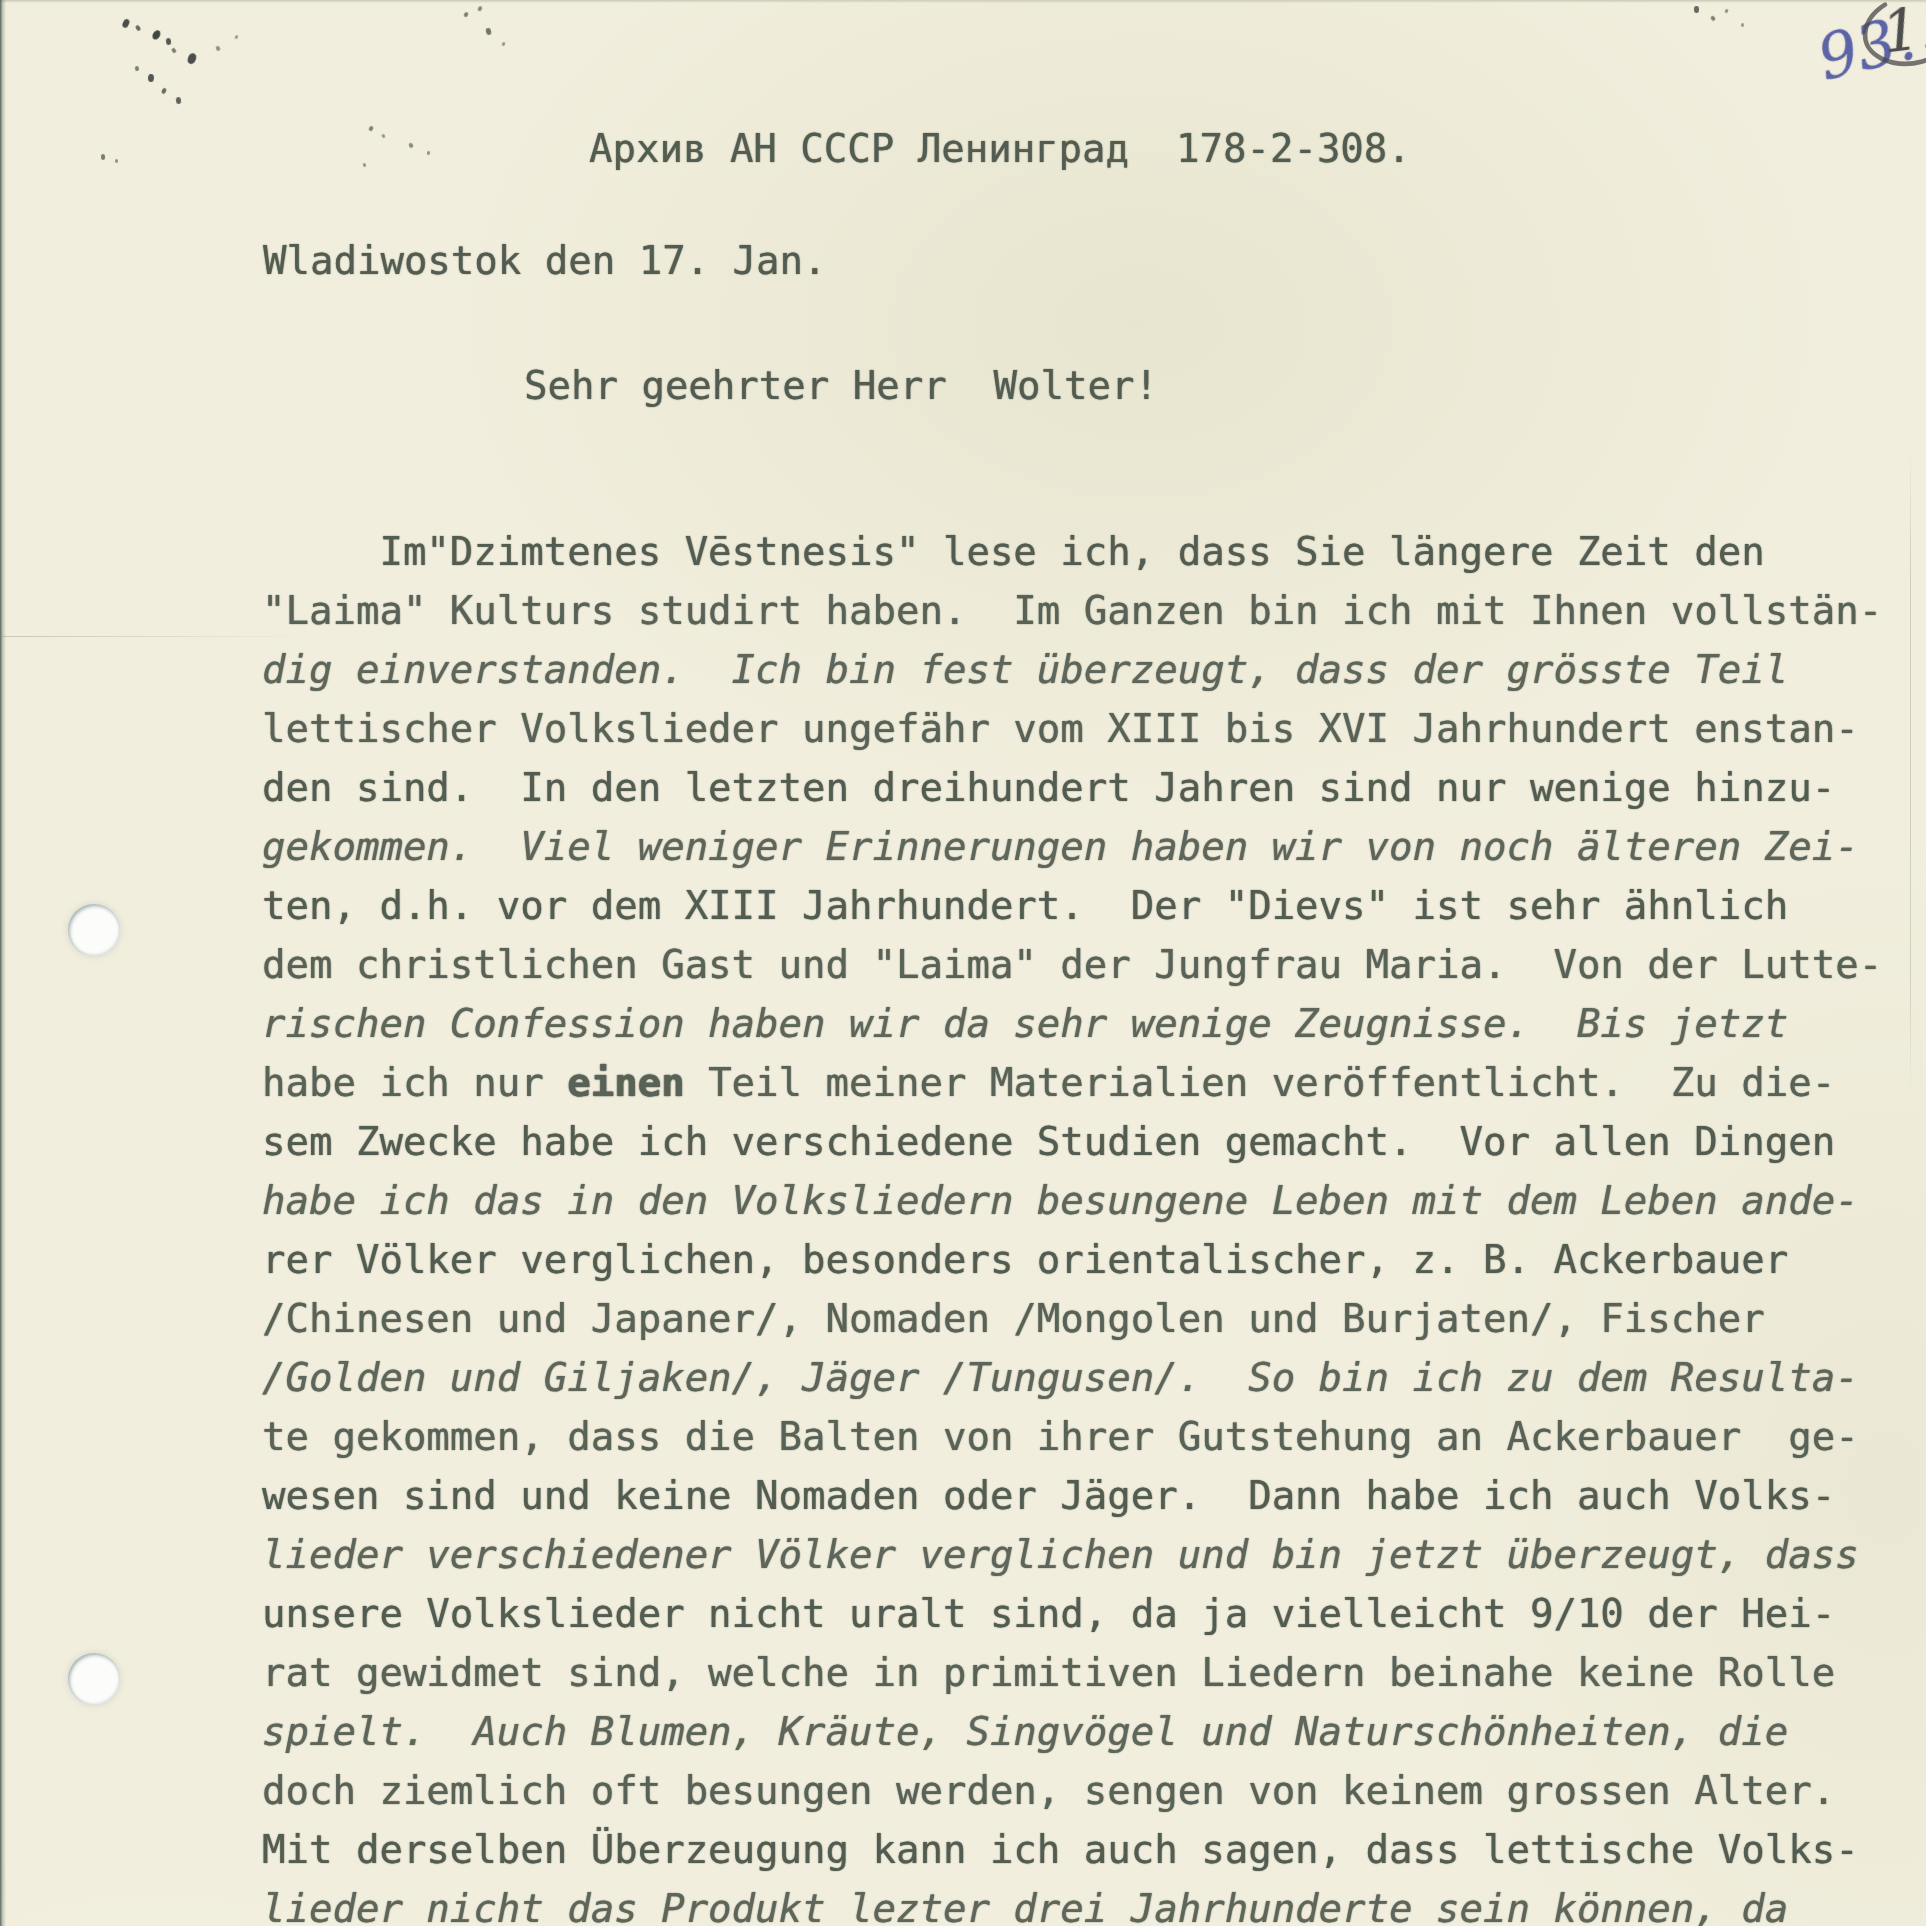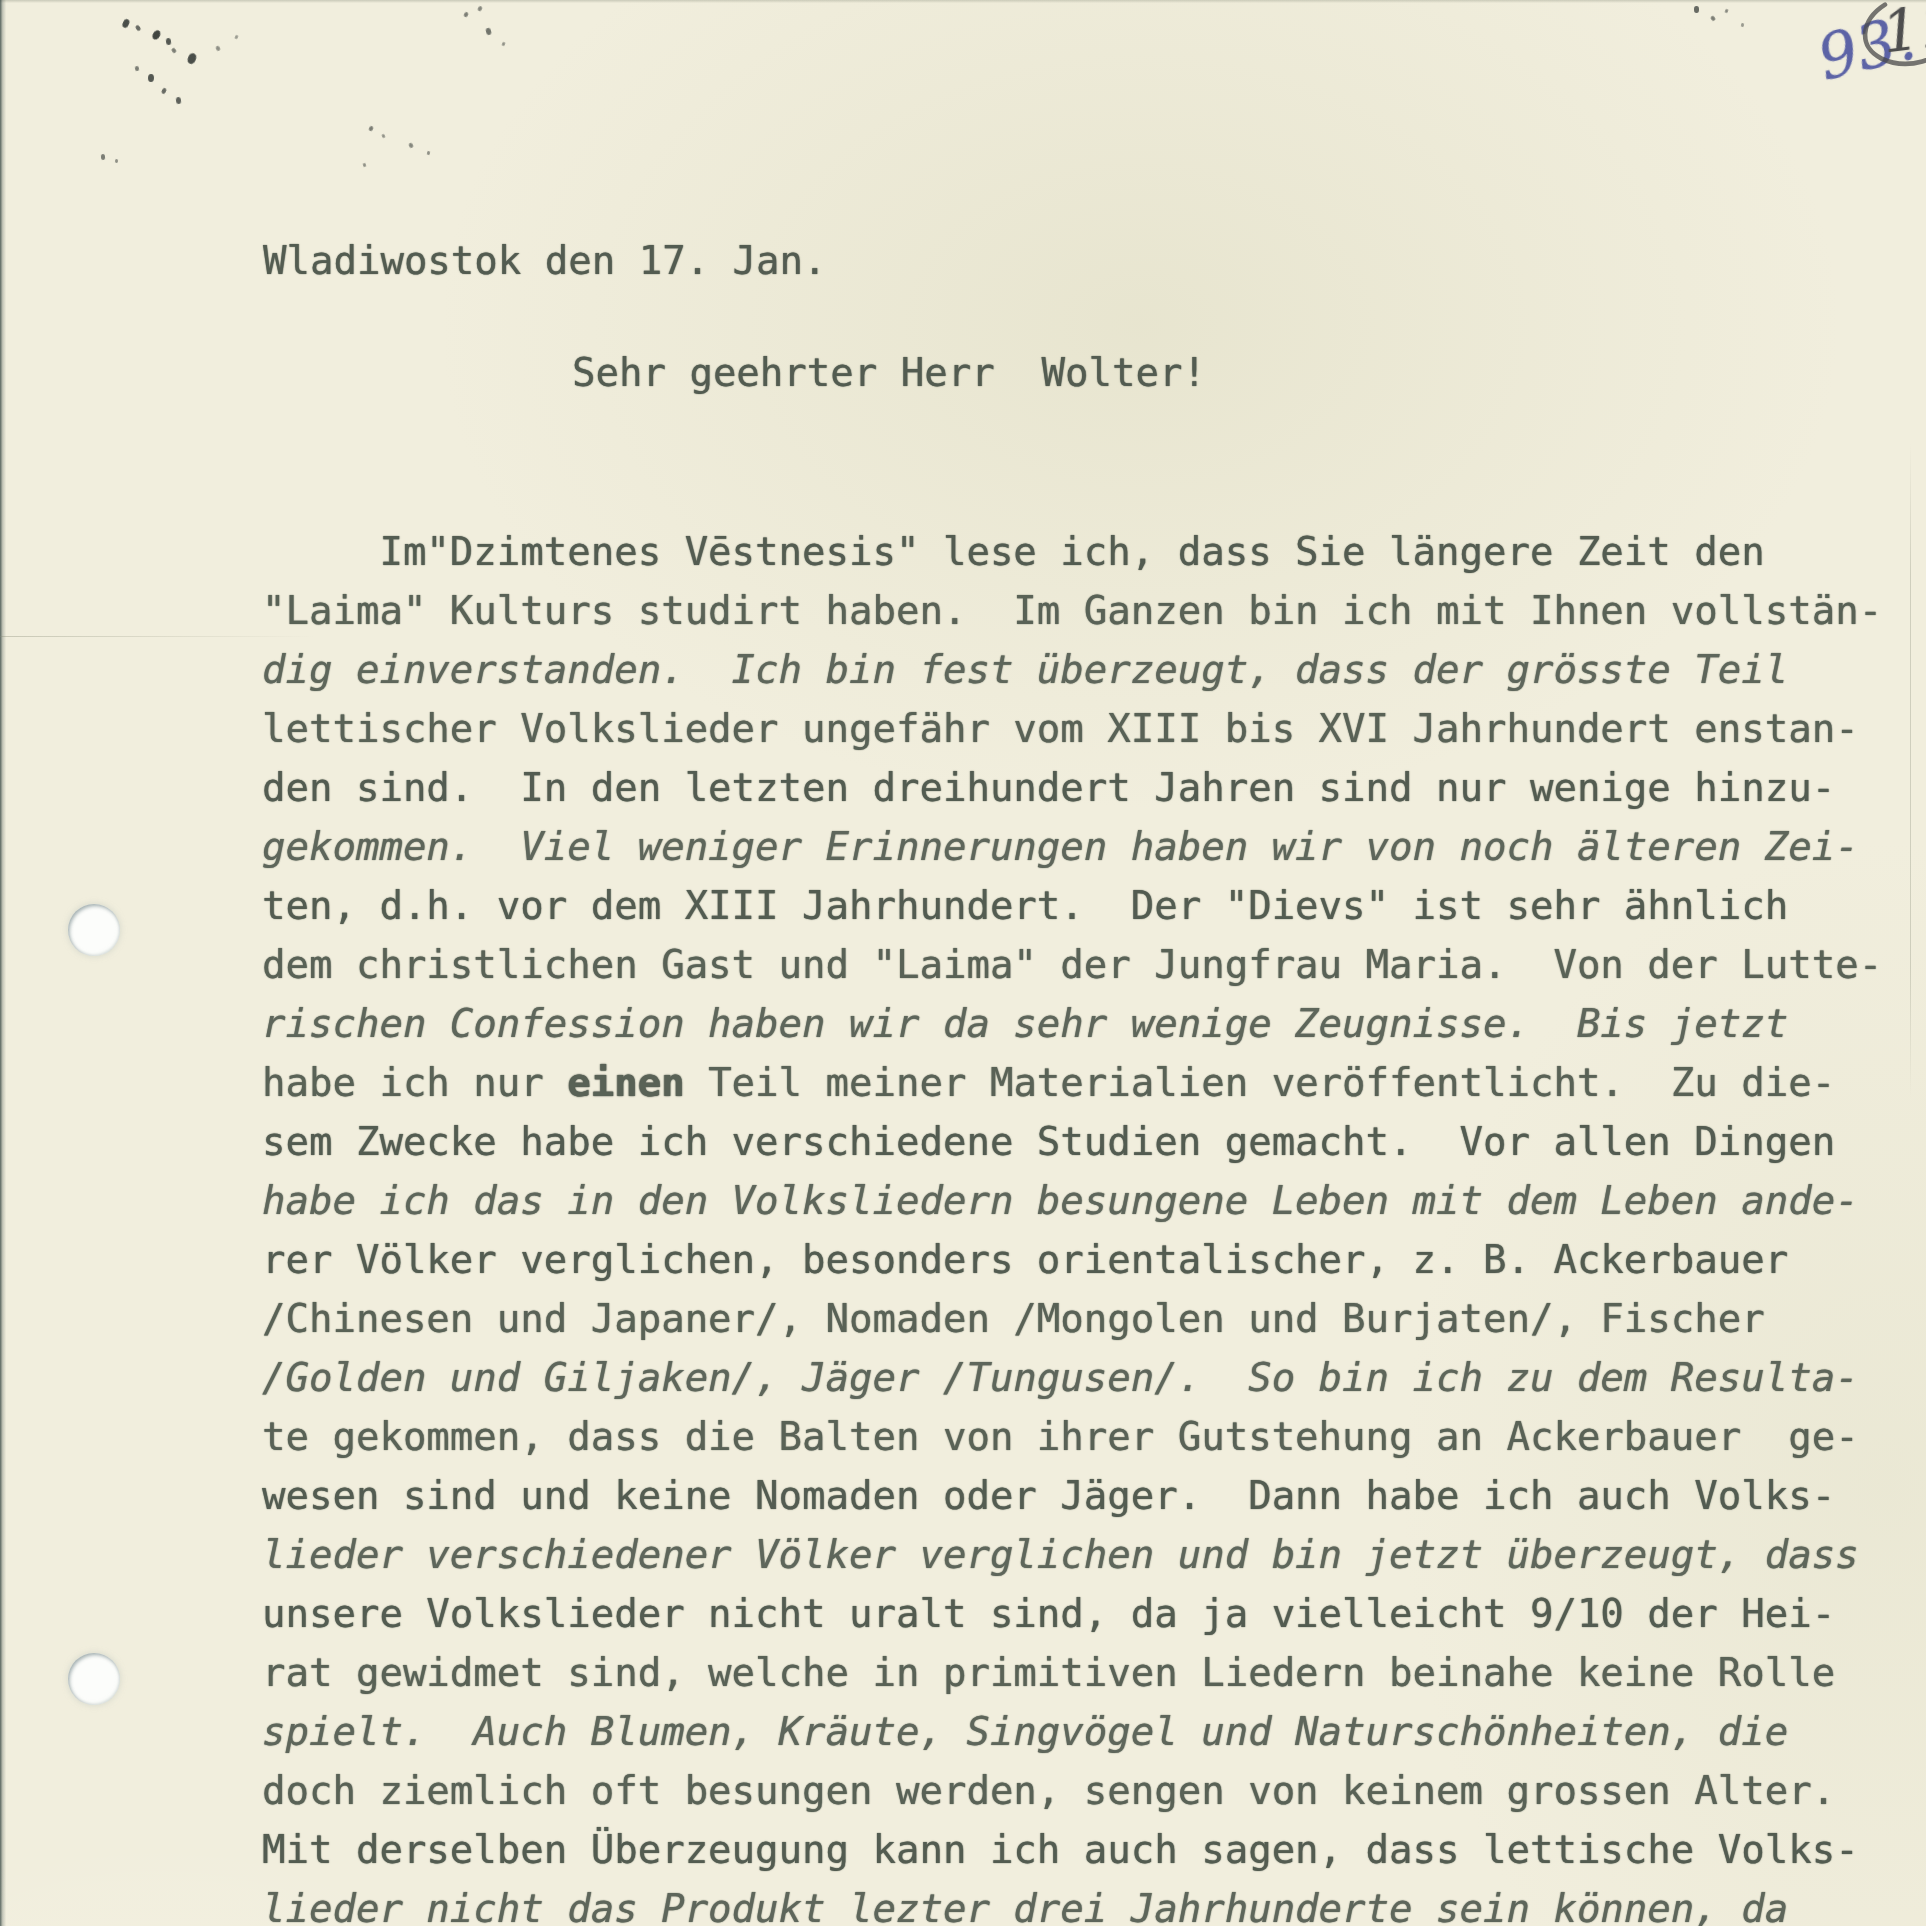--- a/index.html
+++ b/index.html
@@ -136,21 +136,22 @@
 
   <div class="hole" style="left:68px; top:904px;"></div>
   <div class="hole" style="left:68px; top:1653px;"></div>
 
   <div class="hw-blue" style="left:1818px; top:11.6px;">93.</div>
   <div class="hw-pencil" style="left:1882px; top:-7.7px;">116</div>
   <svg class="arc-overlay" width="1965" height="2704" viewBox="0 0 5100 7020">
     <path d="M 4893 12 C 4830 52, 4822 122, 4884 152 C 4948 182, 5042 160, 5064 98" fill="none" stroke="#4a4a4a" stroke-width="12" stroke-linecap="round" opacity="0.75"></path>
   </svg>
 
+  <div class="typed" style="left:589px; top:119px;">Архив АН СССР Ленинград  178-2-308.</div>
 
   <div class="typed" style="left:263px; top:231px;">Wladiwostok den 17. Jan.</div>
 
-  <div class="typed" style="left:524px; top:343px;margin-left:48px;">Sehr geehrter Herr  Wolter!</div>
+  <div class="typed" style="left:524px; top:356px;">Sehr geehrter Herr  Wolter!</div>
 
   <div class="typed" style="left:262px; top:522px;"><div class="line">     Im"Dzimtenes Vēstnesis" lese ich, dass Sie längere Zeit den</div><div class="line">"Laima" Kulturs studirt haben.  Im Ganzen bin ich mit Ihnen vollstän-</div><div class="line">dig einverstanden.  Ich bin fest überzeugt, dass der grösste Teil</div><div class="line">lettischer Volkslieder ungefähr vom XIII bis XVI Jahrhundert enstan-</div><div class="line">den sind.  In den letzten dreihundert Jahren sind nur wenige hinzu-</div><div class="line">gekommen.  Viel weniger Erinnerungen haben wir von noch älteren Zei-</div><div class="line">ten, d.h. vor dem XIII Jahrhundert.  Der "Dievs" ist sehr ähnlich</div><div class="line">dem christlichen Gast und "Laima" der Jungfrau Maria.  Von der Lutte-</div><div class="line">rischen Confession haben wir da sehr wenige Zeugnisse.  Bis jetzt</div><div class="line">habe ich nur <span class="em">einen</span> Teil meiner Materialien veröffentlicht.  Zu die-</div><div class="line">sem Zwecke habe ich verschiedene Studien gemacht.  Vor allen Dingen</div><div class="line">habe ich das in den Volksliedern besungene Leben mit dem Leben ande-</div><div class="line">rer Völker verglichen, besonders orientalischer, z. B. Ackerbauer</div><div class="line">/Chinesen und Japaner/, Nomaden /Mongolen und Burjaten/, Fischer</div><div class="line">/Golden und Giljaken/, Jäger /Tungusen/.  So bin ich zu dem Resulta-</div><div class="line">te gekommen, dass die Balten von ihrer Gutstehung an Ackerbauer  ge-</div><div class="line">wesen sind und keine Nomaden oder Jäger.  Dann habe ich auch Volks-</div><div class="line">lieder verschiedener Völker verglichen und bin jetzt überzeugt, dass</div><div class="line">unsere Volkslieder nicht uralt sind, da ja vielleicht 9/10 der Hei-</div><div class="line">rat gewidmet sind, welche in primitiven Liedern beinahe keine Rolle</div><div class="line">spielt.  Auch Blumen, Kräute, Singvögel und Naturschönheiten, die</div><div class="line">doch ziemlich oft besungen werden, sengen von keinem grossen Alter.</div><div class="line">Mit derselben Überzeugung kann ich auch sagen, dass lettische Volks-</div><div class="line">lieder nicht das Produkt lezter drei Jahrhunderte sein können, da</div></div>
 
 </div>
 
 
 </body></html>

